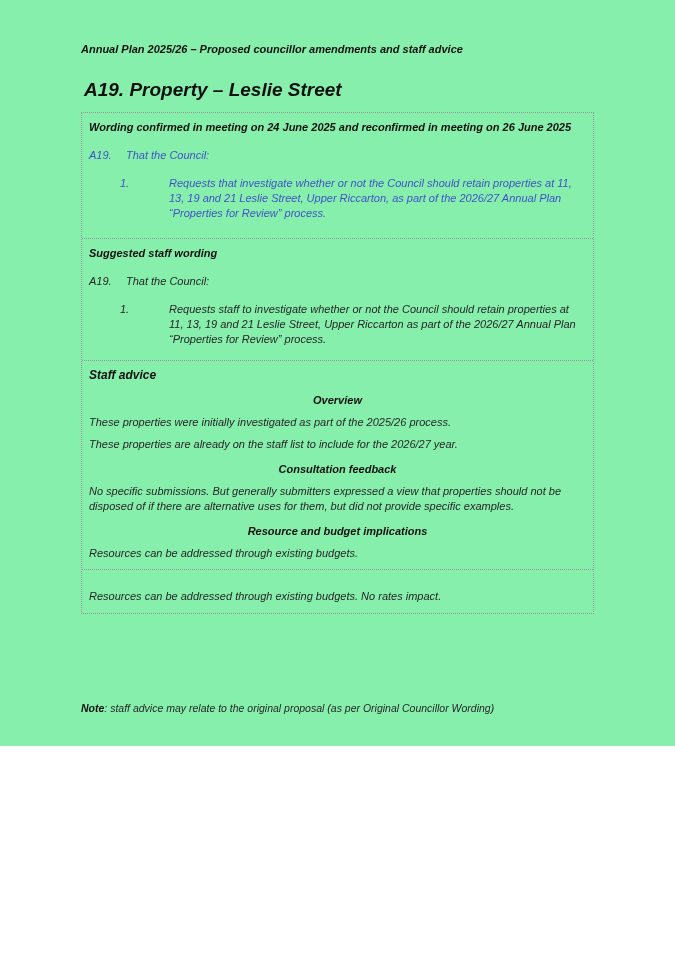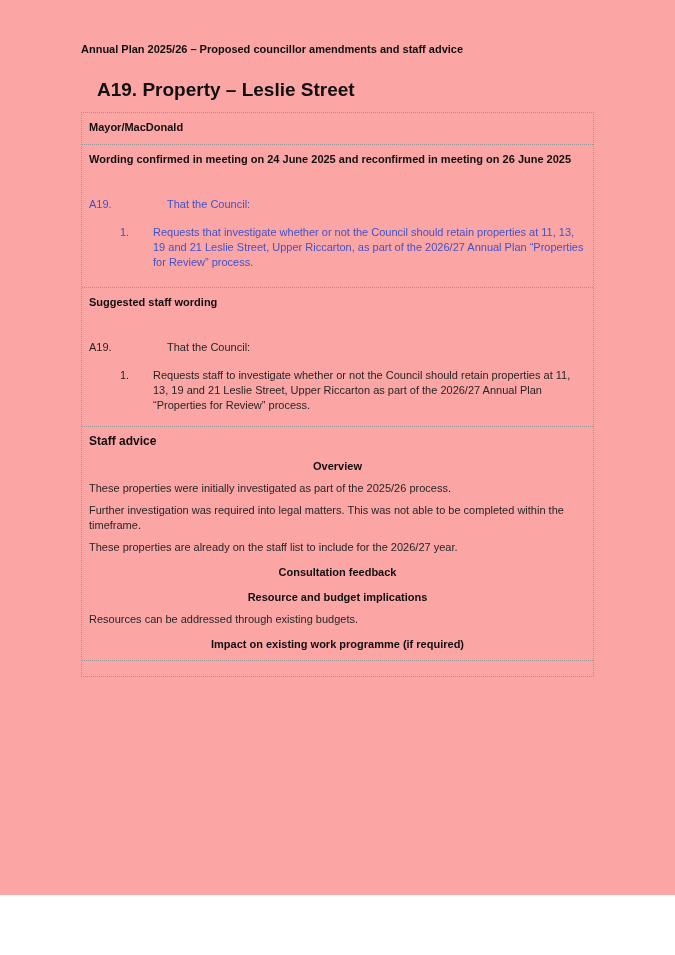--- a/index.html
+++ b/index.html
@@ -1,59 +1,60 @@
 <!DOCTYPE html>
 <html><head>
 <meta charset="utf-8">
 <style>
   * { margin: 0; padding: 0; box-sizing: border-box; }
   html, body { background: #ffffff; }
   .page {
     width: 675px;
-    height: 895px;
-    background: #fca5a5;
+    height: 746px;
+    background: #86efac;
     font-family: "Liberation Sans", "DejaVu Sans", sans-serif;
     color: #262626;
     padding: 42px 81px 0 81px;
     overflow: hidden;
     position: relative;
+    font-style: italic;
   }
   .doc-header {
     font-size: 11px;
     font-weight: bold;
     color: #101010;
     line-height: 15px;
   }
   .doc-title {
     font-size: 19px;
     font-weight: bold;
     color: #101010;
     line-height: 24px;
-    margin: 21px 0 10px 16px;
+    margin: 21px 0 10px 3px;
   }
   .amendment-table {
     border: 1px dotted #979797;
     font-size: 11px;
     line-height: 15px;
   }
   .trow { padding: 6px 7px 9px 7px; }
   .trow + .trow { border-top: 1px dotted #979797; }
   .cell-heading {
     font-weight: bold;
     color: #101010;
     line-height: 16px;
   }
   .heading-lg { font-size: 12px; }
   .row-confirmed { padding-bottom: 17px; }
   .row-suggested { padding-bottom: 13px; }
-  .motion-line { display: flex; margin-top: 30px; gap: 41px; }
+  .motion-line { display: flex; margin-top: 13px; }
   .motion-label { flex: none; width: 37px; }
   .motion-item { display: flex; margin-top: 13px; margin-left: 31px; }
   .item-num { flex: none; width: 33px; }
-  .item-text { flex: 1; }
+  .item-text { flex: 1; margin-left: 16px; }
   .blue { color: #4152c9; }
   .body-p { margin-top: 13px; }
   .subheading {
     font-weight: bold;
     color: #101010;
     margin-top: 10px;
     text-align: center;
   }
   .advice-p { margin-top: 7px; line-height: 15px; }
   .row-staff-advice { padding-bottom: 8px; }
@@ -69,23 +70,20 @@
 <body>
 
 <div class="page">
 
   <div class="doc-header">Annual Plan 2025/26 – Proposed councillor amendments and staff advice</div>
 
   <h1 class="doc-title">A19. Property – Leslie Street</h1>
 
   <div class="amendment-table">
 
-    <div class="trow">
-      <div class="cell-heading">Mayor/MacDonald</div>
-    </div>
 
     <div class="trow row-confirmed">
       <div class="cell-heading">Wording confirmed in meeting on 24 June 2025 and reconfirmed in meeting on 26 June 2025</div>
       <div class="motion-line blue">
         <span class="motion-label">A19.</span>
         <span>That the Council:</span>
       </div>
       <div class="motion-item blue">
         <span class="item-num">1.</span>
         <span class="item-text">Requests that investigate whether or not the Council should retain properties at 11, 13, 19 and 21 Leslie Street, Upper Riccarton, as part of the 2026/27 Annual Plan “Properties for Review” process.</span>
@@ -103,30 +101,31 @@
         <span class="item-num">1.</span>
         <span class="item-text">Requests staff to investigate whether or not the Council should retain properties at 11, 13, 19 and 21 Leslie Street, Upper Riccarton as part of the 2026/27 Annual Plan “Properties for Review” process.</span>
       </div>
     </div>
 
     <div class="trow row-staff-advice">
       <div class="cell-heading heading-lg">Staff advice</div>
 
       <div class="subheading">Overview</div>
       <div class="advice-p">These properties were initially investigated as part of the 2025/26 process.</div>
-      <div class="advice-p">Further investigation was required into legal matters.  This was not able to be completed within the timeframe.</div>
       <div class="advice-p">These properties are already on the staff list to include for the 2026/27 year.</div>
 
       <div class="subheading">Consultation feedback</div>
+      <div class="advice-p">No specific submissions. But generally submitters expressed a view that properties should not be disposed of if there are alternative uses for them, but did not provide specific examples.</div>
 
       <div class="subheading">Resource and budget implications</div>
       <div class="advice-p">Resources can be addressed through existing budgets.</div>
 
-      <div class="subheading">Impact on existing work programme (if required)</div>
     </div>
 
     <div class="trow">
+      <div class="body-p">Resources can be addressed through existing budgets.  No rates impact.</div>
     </div>
 
   </div>
 
+  <div class="doc-note"><b>Note</b><span>: staff advice may relate to the original proposal (as per Original Councillor Wording)</span></div>
 
 </div>
 
 </body></html>

